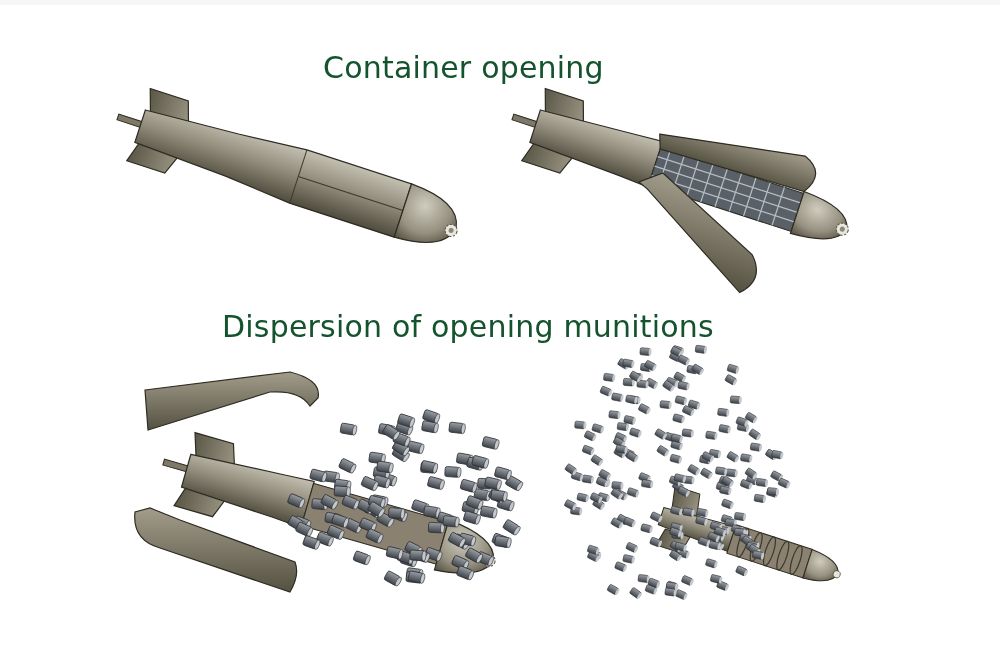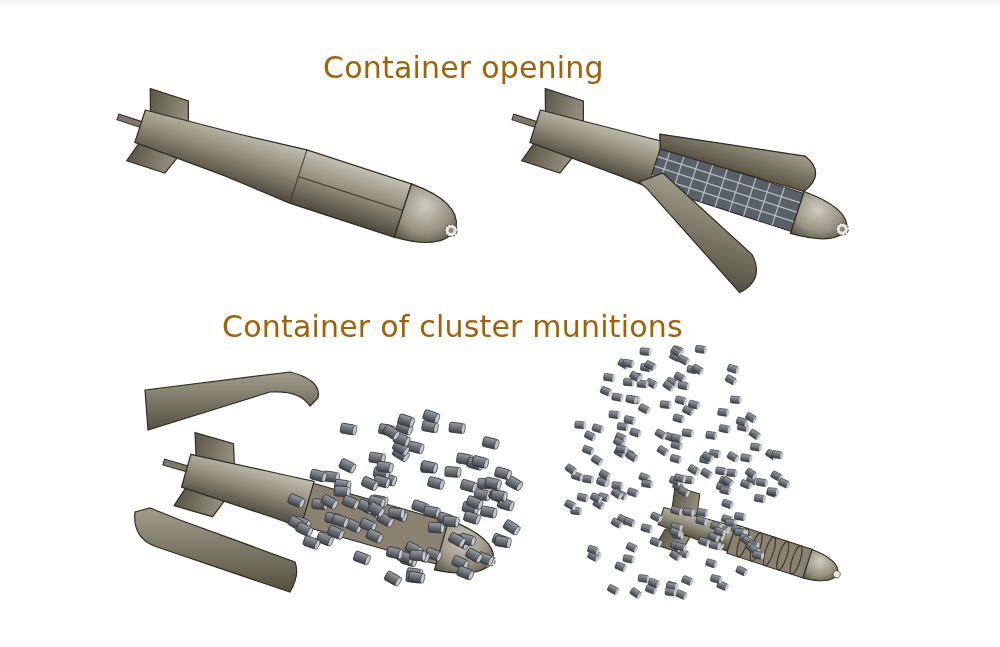--- a/index.html
+++ b/index.html
@@ -1,30 +1,30 @@
 <!DOCTYPE html>
 <html><head>
 <meta charset="utf-8">
 <style>
   html, body { margin: 0; padding: 0; background: #ffffff; }
   body { width: 1000px; height: 647px; position: relative; overflow: hidden;
          font-family: "DejaVu Sans", sans-serif; }
   .top-strip { position: absolute; left: 0; top: 0; width: 1000px; height: 5px; background: #f6f6f6; }
-  .heading { position: absolute; color: #a16207; font-size: 30px; letter-spacing: 0.2px; white-space: nowrap; }
+  .heading { position: absolute; color: #14532d; font-size: 30px; letter-spacing: 0.2px; white-space: nowrap; }
   #h1 { left: 323px; top: 50px; }
   #h2 { left: 222px; top: 309px; }
   svg.illus { position: absolute; left: 0; top: 0; }
 </style>
 </head>
 <body>
 
 <div class="top-strip"></div>
 
 <div class="heading" id="h1">Container opening</div>
-<div class="heading" id="h2">Container of cluster munitions</div>
+<div class="heading" id="h2">Dispersion of opening munitions</div>
 
 <svg class="illus" width="1000" height="647" viewBox="0 0 1000 647">
   <defs>
     <linearGradient id="gBody" x1="0" y1="0" x2="0" y2="1">
       <stop offset="0" stop-color="#c4c0b2"></stop>
       <stop offset="0.45" stop-color="#948f7e"></stop>
       <stop offset="1" stop-color="#4f4b3d"></stop>
     </linearGradient>
     <linearGradient id="gFin" x1="0" y1="0" x2="1" y2="0">
       <stop offset="0" stop-color="#5a5646"></stop>

